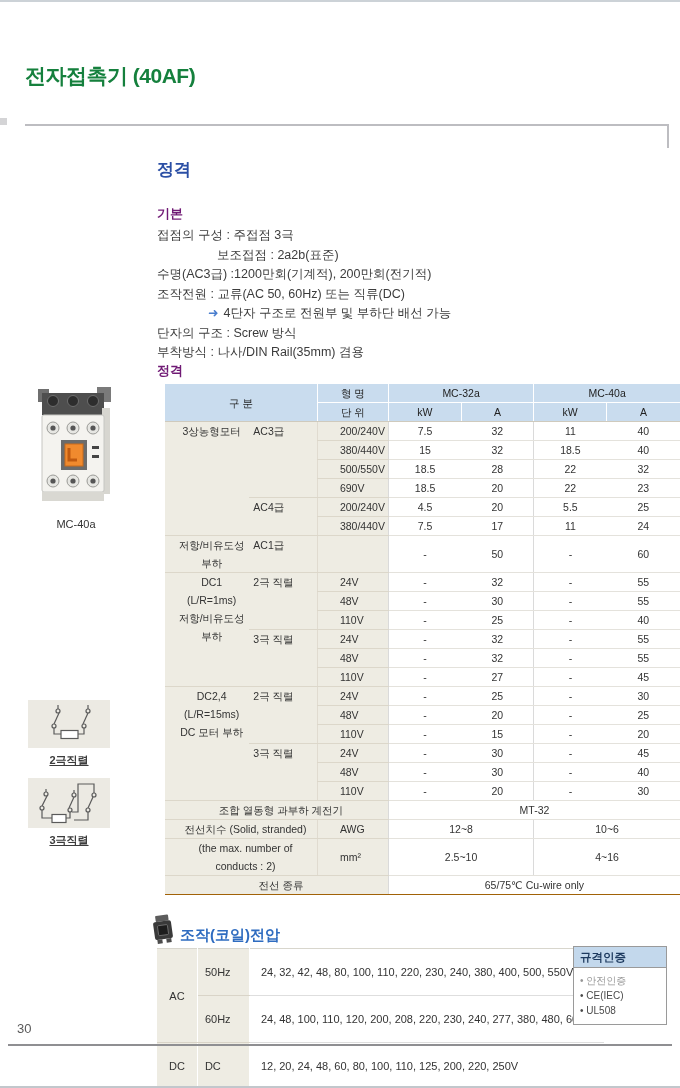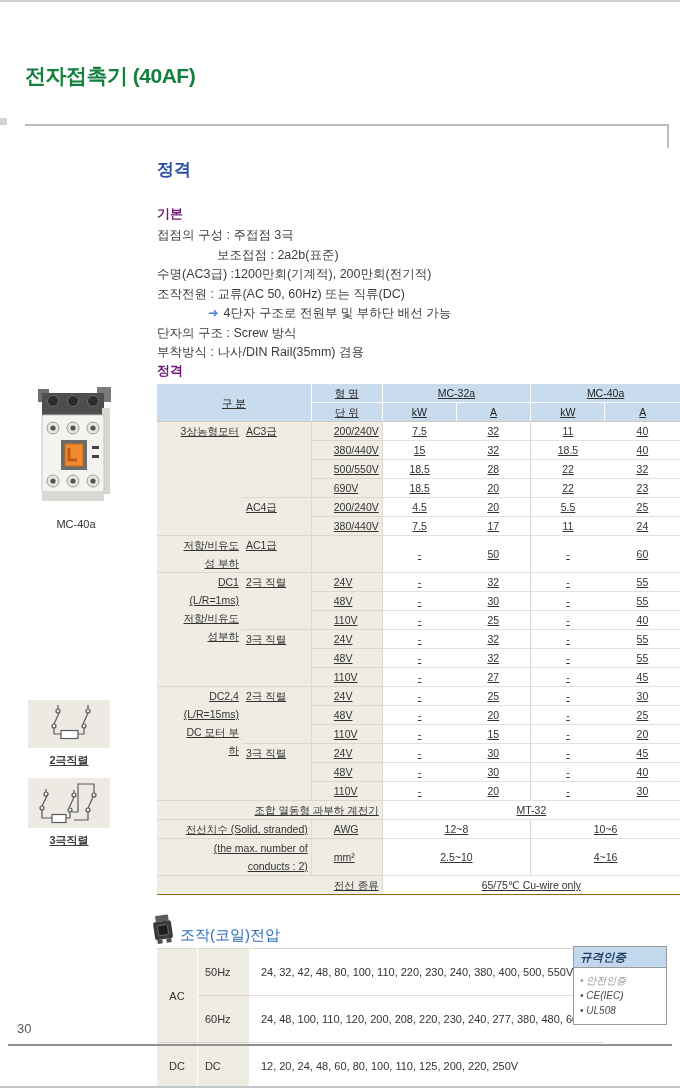--- a/index.html
+++ b/index.html
@@ -17,56 +17,56 @@
   .sub-head{font-size:13px;font-weight:bold;color:#701a75;}
   .basic-head{position:absolute;left:157px;top:205px;}
   .basic-lines{position:absolute;left:157px;top:226px;font-size:12.5px;color:#3c3c3c;line-height:19.5px;white-space:nowrap;}
   .basic-lines .indent{padding-left:60px;}
   .basic-lines .arrow-line{padding-left:51px;}
   .arrow-glyph{color:#4a7ece;font-weight:bold;margin-right:5px;}
 
   .table-head{position:absolute;left:157px;top:362px;}
 
   
-  table.spec{position:absolute;left:157px;top:384px;border-collapse:collapse;table-layout:fixed;
-             font-size:10.5px;color:#333;line-height:18px;text-decoration:underline;}
+  table.spec{position:absolute;left:165px;top:384px;border-collapse:collapse;table-layout:fixed;
+             font-size:10.5px;color:#333;line-height:18px;}
   table.spec th{height:17px;background:#c9dcee;font-weight:normal;color:#222;text-align:center;
                 border-right:1px solid #fff;border-bottom:1px solid #fff;padding:0 2px;}
   table.spec th.lastcol{border-right:none;}
   table.spec th.hbottom{border-bottom:1px solid #cfcabd;}
   table.spec td{height:18px;padding:0 3px;text-align:center;background:#fff;border-bottom:1px solid #e4e2dc;}
-  table.spec td.cat1{background:#eeece3;text-align:right;padding-left:22px;border-bottom:1px solid #dcd7ca;vertical-align:top;}
+  table.spec td.cat1{background:#eeece3;text-align:center;padding-left:12px;border-bottom:1px solid #dcd7ca;vertical-align:top;}
   table.spec td.cat2{background:#eeece3;text-align:left;padding-left:4px;border-bottom:1px solid #dcd7ca;vertical-align:top;}
   table.spec td.unit{background:#eeece3;text-align:left;padding-left:22px;border-bottom:1px solid #dcd7ca;border-left:1px solid #e0dbd0;}
   table.spec td.bl{border-left:1px solid #dadada;}
   table.spec tr:last-child td{border-bottom:1px solid #a16207;}
   table.spec .cell-line{height:18px;line-height:18px;}
 
   
   .product-box{position:absolute;left:36px;top:386px;width:80px;height:126px;}
   .product-caption{position:absolute;left:36px;top:518px;width:80px;text-align:center;font-size:11px;color:#333;}
   .diag-box{position:absolute;background:#eceae3;}
   .diag1{left:28px;top:700px;width:82px;height:48px;}
   .diag2{left:28px;top:778px;width:82px;height:50px;}
   .diag-caption{position:absolute;width:82px;left:28px;text-align:center;font-size:11px;font-weight:bold;color:#3c3c3c;text-decoration:underline;}
   .diag1-cap{top:753px;} .diag2-cap{top:833px;}
 
   
   .coil-icon{position:absolute;left:151px;top:914px;}
-  .coil-head{position:absolute;left:180px;top:926px;font-size:15px;font-weight:normal;color:#2f6cc0;}
+  .coil-head{position:absolute;left:180px;top:926px;font-size:15px;font-weight:bold;color:#2f6cc0;}
   table.coil{position:absolute;left:157px;top:948px;border-collapse:collapse;table-layout:fixed;
              font-size:11px;color:#333;}
   table.coil td{height:22px;padding:12px;}
   table.coil td.c1{background:#eeece3;text-align:center;border-bottom:1px solid #d9d4c8;border-right:1px solid #fff;}
   table.coil td.c2{background:#eeece3;text-align:left;padding-left:7px;border-bottom:1px solid #d9d4c8;border-right:1px solid #fff;}
   table.coil td.vals{background:#fff;text-align:left;padding-left:11px;border-bottom:1px solid #dedede;white-space:nowrap;}
   table.coil tr:first-child td{border-top:1px solid #d8d6cd;}
 
   
-  .cert-box{position:absolute;left:573px;top:946px;width:94px;border:1px solid #9a9a9a;background:#fff;box-sizing:border-box;font-style:italic;}
+  .cert-box{position:absolute;left:573px;top:946px;width:94px;border:1px solid #9a9a9a;background:#fff;box-sizing:border-box;}
   .cert-head{background:#c3d8ec;color:#1d3a5f;font-weight:bold;font-size:11.5px;padding:3px 6px 2px 6px;border-bottom:1px solid #9a9a9a;}
   .cert-items{padding:5px 6px 6px 6px;font-size:10px;line-height:15px;}
   .cert-item::before{content:"• ";}
   .cert-item{color:#4a4a4a;}
   .cert-item:first-child{color:#979797;}
 
   .page-num{position:absolute;left:17px;top:1021px;font-size:13px;color:#5a5a5a;}
   .footer-rule{position:absolute;left:8px;top:1044px;width:664px;height:2px;background:#8f8f92;}
 </style>
 </head>

